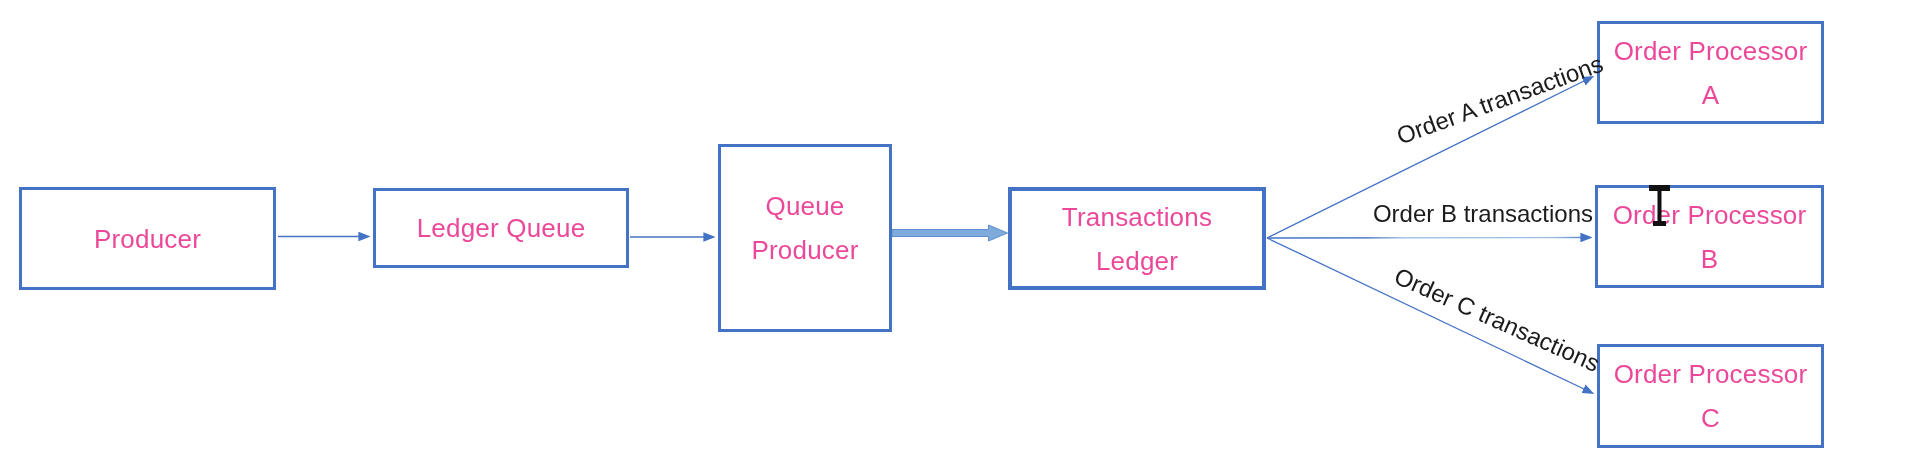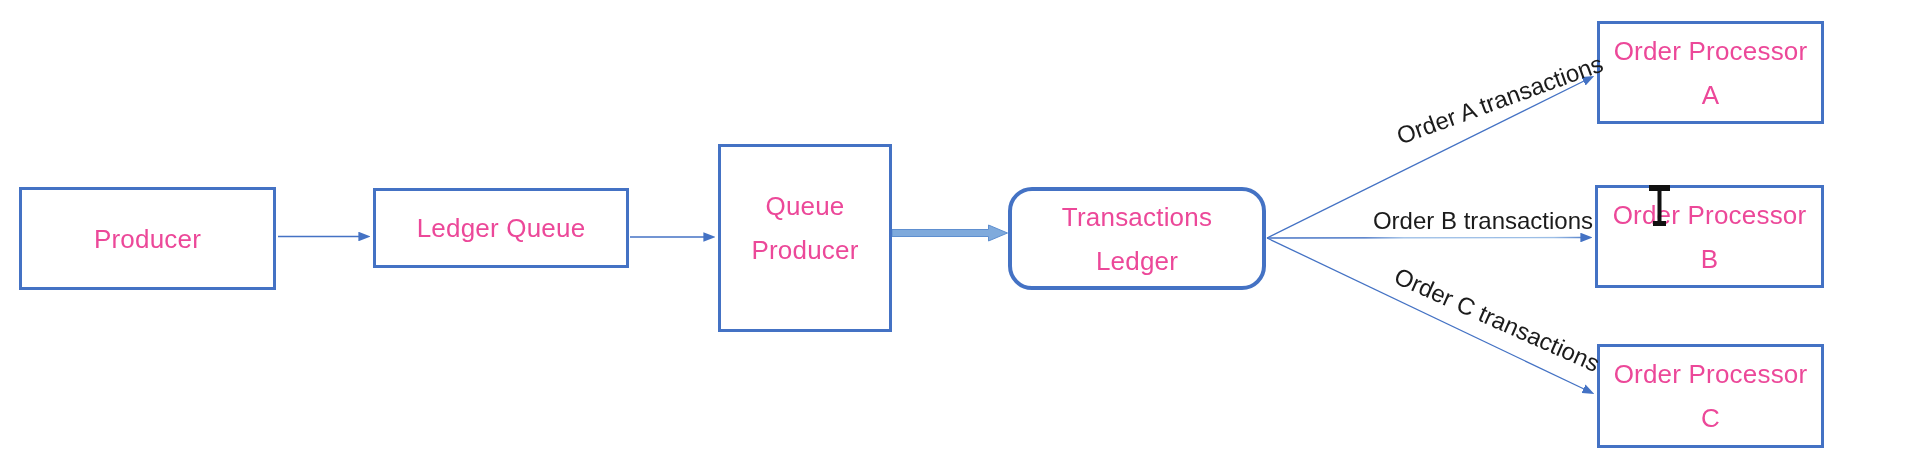--- a/index.html
+++ b/index.html
@@ -16,41 +16,41 @@
     box-sizing:border-box;
     border:3px solid #4472C4;
     background:#ffffff;
     display:flex;flex-direction:column;
     align-items:center;justify-content:center;
     text-align:center;
     color:#ec4899;
     font-size:26px;line-height:44px;
     letter-spacing:0.2px;
   }
-  .node.bold-border{border-width:4px;border-radius:24px;}
+  .node.bold-border{border-width:4px;}
   .node.lift{padding-bottom:20px;}
   .node span{display:block;}
   
   #n-producer          {left:19px;  top:187px; width:257px; height:103px;}
   #n-ledger-queue      {left:373px; top:188px; width:256px; height:80px;}
   #n-ledger-processor  {left:718px; top:144px; width:174px; height:188px;}
   #n-transactions-queue{left:1008px;top:187px; width:258px; height:103px;}
   #n-order-a           {left:1597px;top:21px;  width:227px; height:103px;}
   #n-order-b           {left:1595px;top:185px; width:229px; height:103px;}
   #n-order-c           {left:1597px;top:344px; width:227px; height:104px;}
 
   .edge-label{
     position:absolute;
     color:#1b1b1b;
     font-size:24px;
     white-space:nowrap;
     transform-origin:center center;
   }
   #lbl-a{left:1500px;top:100px;transform:translate(-50%,-50%) rotate(-20deg);}
-  #lbl-b{left:1483px;top:214px;transform:translate(-50%,-50%);margin-top:7px;}
+  #lbl-b{left:1483px;top:214px;transform:translate(-50%,-50%);}
   #lbl-c{left:1497px;top:320px;transform:translate(-50%,-50%) rotate(24deg);}
 
   .cursor{position:absolute;left:1645px;top:182px;width:30px;height:48px;}
 </style>
 </head>
 <body>
 
 <div class="canvas">
 
   <svg class="edges" viewBox="0 0 1913 465" xmlns="http://www.w3.org/2000/svg">

